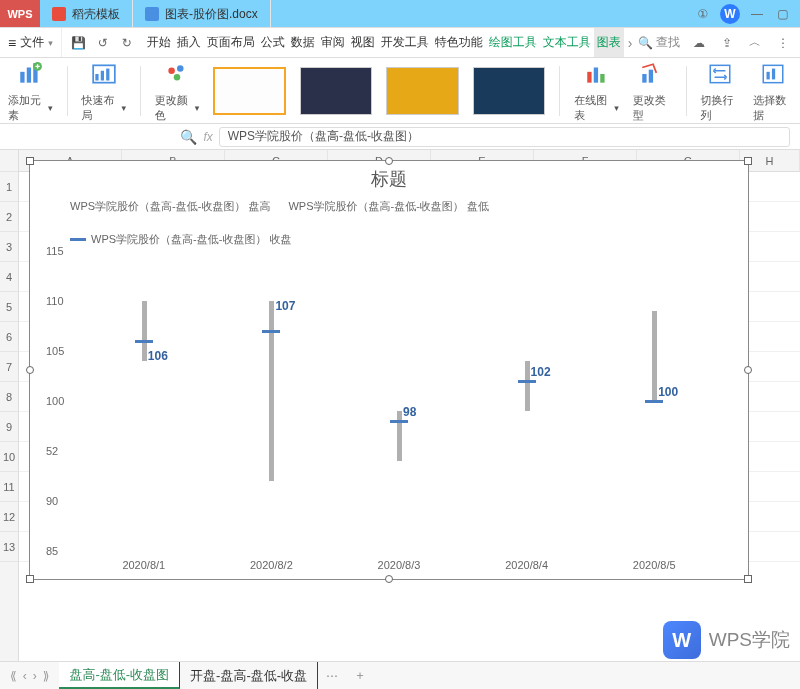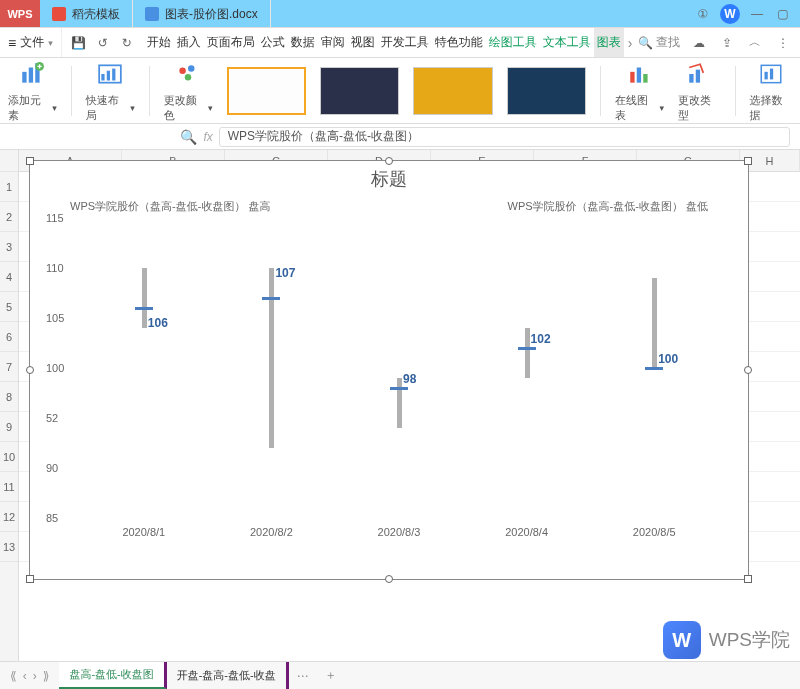--- a/index.html
+++ b/index.html
@@ -48,32 +48,32 @@
     .gridrow { height:30px; border-bottom:1px solid #f0f0f0; }
     .chart-obj { position:absolute; left:10px; top:10px; width:720px; height:420px; background:#fff; border:1.5px solid #888; }
     .chart-obj .handle { width:8px; height:8px; background:#fff; border:1px solid #666; position:absolute; }
     .handle.tl { left:-4px; top:-4px; } .handle.tr { right:-4px; top:-4px; }
     .handle.bl { left:-4px; bottom:-4px; } .handle.br { right:-4px; bottom:-4px; }
     .handle.tm { left:50%; top:-4px; margin-left:-4px; border-radius:50%; }
     .handle.bm { left:50%; bottom:-4px; margin-left:-4px; border-radius:50%; }
     .handle.lm { left:-4px; top:50%; margin-top:-4px; border-radius:50%; }
     .handle.rm { right:-4px; top:50%; margin-top:-4px; border-radius:50%; }
     .chart-title { text-align:center; font-size:18px; color:#595959; padding-top:6px; font-weight:400;}
-    .chart-legend { display:flex; flex-wrap:wrap; justify-content:space-between; gap:18px; padding:8px 40px 4px; font-size:11px; color:#666; }
+    .chart-legend { display:flex; flex-wrap:wrap; justify-content:flex-start; gap:18px; padding:8px 40px 4px; font-size:11px; color:#666; }
     .chart-legend .lg-item { display:flex; align-items:center; gap:5px;}
     .lg-marker { width:16px; height:3px; background:#4a7dbf; display:inline-block;}
     .plot { position:relative; height:300px; margin:0 30px 0 50px; }
     .y-tick { position:absolute; left:-34px; font-size:11px; color:#666; transform:translateY(-50%); }
     .hlc-bar { position:absolute; width:5px; background:#b0b0b0; }
     .close-tick { position:absolute; width:18px; height:3px; background:#4a7dbf; }
     .data-label { position:absolute; font-size:12px; color:#33629e; font-weight:600;}
     .x-tick { position:absolute; bottom:-20px; font-size:11px; color:#666; transform:translateX(-50%);}
     .statusbar { position:absolute; bottom:0; left:0; right:0; height:28px; border-top:1px solid #ddd; background:#f7f7f7; display:flex; align-items:center; }
     .statusbar .nav-btns { display:flex; gap:6px; padding:0 10px; color:#999;}
-    .statusbar .sheet-tab { height:100%; padding:0 10px; display:flex; align-items:center; font-size:11px; border-right:3px solid #701a75; cursor:pointer; }
+    .statusbar .sheet-tab { height:100%; padding:0 10px; display:flex; align-items:center; font-size:13px; border-right:1px solid #701a75; cursor:pointer; }
     .statusbar .sheet-tab.active { color:#2e8b57; border-bottom:2px solid #2e8b57; background:#fff;}
     .statusbar .more { padding:0 8px; color:#888; cursor:pointer;}
     .watermark { position:absolute; right:10px; bottom:30px; display:flex; align-items:center; gap:8px; opacity:0.9;}
     .watermark .wlogo { width:38px; height:38px; border-radius:8px; background:linear-gradient(135deg,#3a7bff,#2a5dd8); display:flex; align-items:center; justify-content:center; color:#fff; font-weight:bold; font-size:20px;}
     .watermark .wtext { font-size:19px; color:#7a7a7a; font-weight:500;}
     .svg-icon{width:26px;height:26px;}
   </style>
 </head>
 <body>
 
@@ -199,20 +199,32 @@
           <rect x="3" y="12" width="4" height="8" fill="#4a90e2"></rect>
           <rect x="9" y="8" width="4" height="12" fill="#4a90e2"></rect>
           <path d="M3 6l10-3 3 8" fill="none" stroke="#e74c3c" stroke-width="1.6"></path>
         </svg>
       </div>
     <div class="gl">
         <span>更改类型</span>
       </div>
   </div>
   <div class="vsep"></div>
+  <div class="group">
+    <div class="gi">
+        <svg class="svg-icon" viewBox="0 0 24 24">
+          <rect x="3" y="4" width="18" height="16" fill="none" stroke="#4a90e2" stroke-width="1.4"></rect>
+          <path d="M7 9h10M7 15h10" stroke="#4a90e2" stroke-width="1.4"></path>
+          <path d="M6 9l2-2M6 9l2 2M18 15l-2-2M18 15l-2 2" stroke="#4a90e2" stroke-width="1.4"></path>
+        </svg>
+      </div>
+    <div class="gl">
+        <span>切换行列</span>
+      </div>
+  </div>
   <div class="group">
     <div class="gi">
         <svg class="svg-icon" viewBox="0 0 24 24">
           <rect x="3" y="4" width="18" height="16" fill="none" stroke="#4a90e2" stroke-width="1.4"></rect>
           <rect x="6" y="10" width="3" height="7" fill="#4a90e2"></rect>
           <rect x="11" y="7" width="3" height="10" fill="#4a90e2"></rect>
         </svg>
       </div>
     <div class="gl">
         <span>选择数据</span>
@@ -280,20 +292,24 @@
       <div class="handle lm"></div>
       <div class="handle rm"></div>
 
       <div class="chart-title">标题</div>
       <div class="chart-legend">
         <span class="lg-item">
             <span>WPS学院股价（盘高-盘低-收盘图）  盘高</span>
           </span>
         <span class="lg-item">
             <span>WPS学院股价（盘高-盘低-收盘图）  盘低</span>
+          </span>
+        <span class="lg-item">
+            <span class="lg-marker"></span>
+            <span>WPS学院股价（盘高-盘低-收盘图）  收盘</span>
           </span>
       </div>
       <div class="plot" id="plot">
           <div class="y-tick" style="top: 294px; margin-top: 6px;">85</div>
           <div class="y-tick" style="top: 250px;">90</div>
           <div class="y-tick" style="top: 200px;">52</div>
           <div class="y-tick" style="top: 150px;">100</div>
           <div class="y-tick" style="top: 100px;">105</div>
           <div class="y-tick" style="top: 50px;">110</div>
           <div class="y-tick" style="top: 0px;">115</div>

